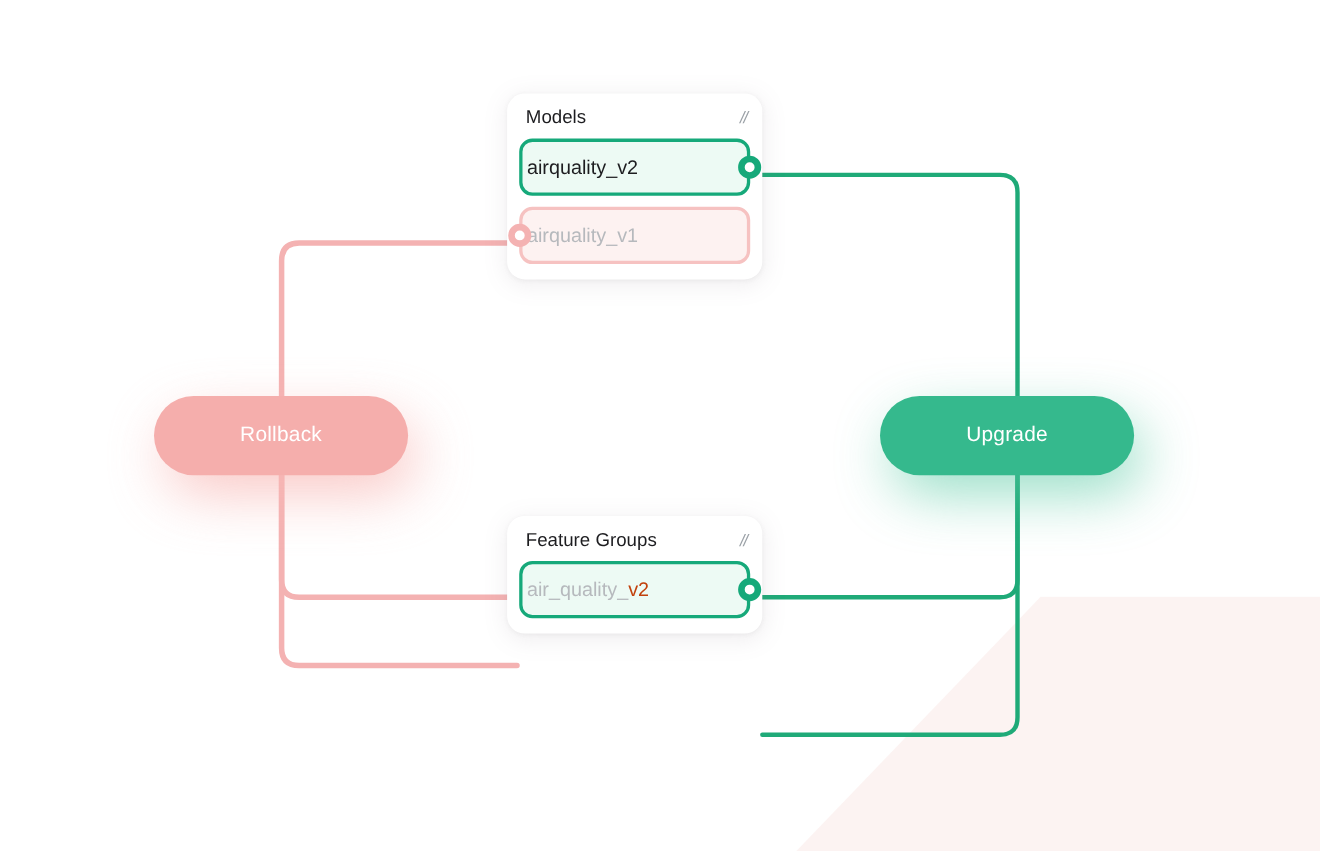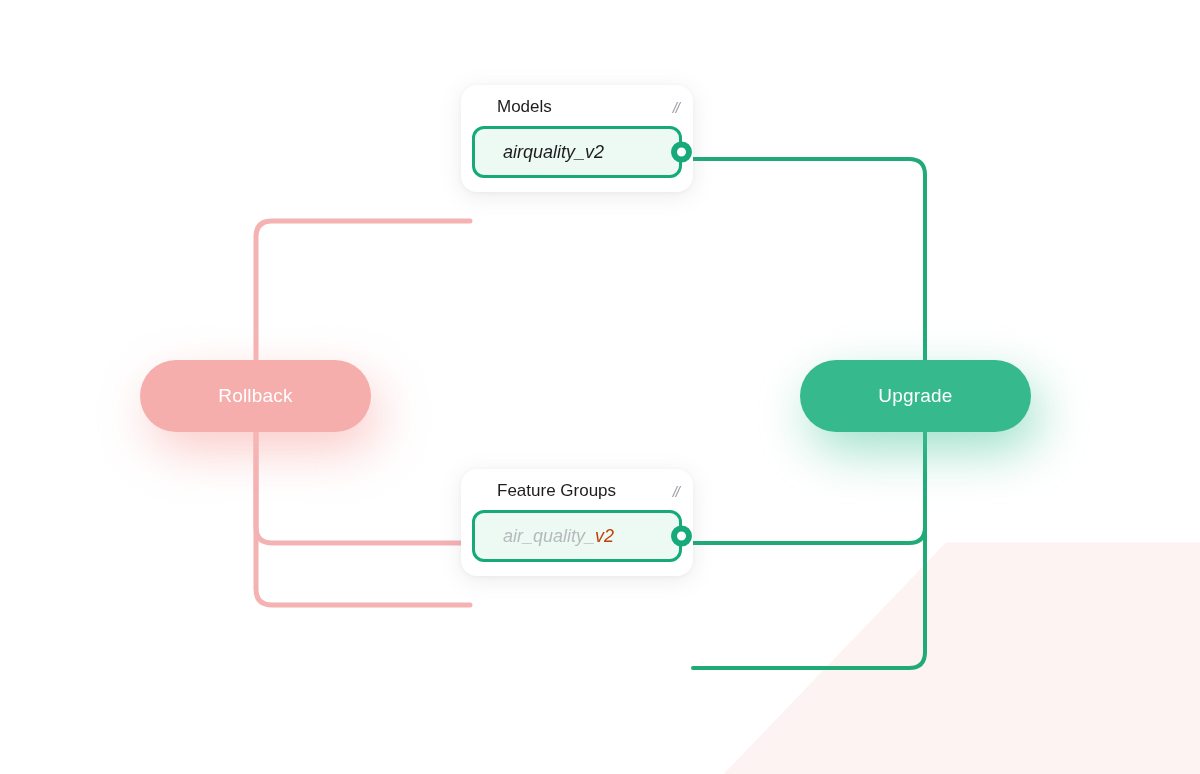--- a/index.html
+++ b/index.html
@@ -115,44 +115,42 @@
   .panel-head {
     display: flex;
     align-items: center;
     justify-content: space-between;
     padding: 0 3px 0 6px;
     margin-bottom: 9px;
   }
   .panel-title {
     font-size: 17px;
     color: #1d1d20;
-    margin-left: 19px;
   }
   .slashes-icon {
     font-size: 15px;
     color: #9aa0a6;
     font-style: italic;
     letter-spacing: -1px;
     cursor: pointer;
   }
 
   
   .node {
     position: relative;
     height: 52px;
     border-radius: 12px;
     border: 3px solid transparent;
     box-sizing: border-box;
     display: flex;
     align-items: center;
-    padding-left: 28px;
+    padding-left: 4px;
     margin-bottom: 10px;
     font-size: 18px;
     cursor: pointer;
-    font-style: italic;
   }
   .node:last-child { margin-bottom: 0; }
 
   .node-green {
     border-color: #16a97a;
     background: #edfaf4;
   }
   .node-pink {
     border-color: #f6c2c1;
     background: #fdf2f1;
@@ -211,20 +209,24 @@
     <div class="panel-head">
       <span class="panel-title">Models</span>
       <span class="slashes-icon">//</span>
     </div>
 
     <div class="node node-green">
       <span class="node-label-dark">airquality_v2</span>
       <span class="port port-out port-green"></span>
     </div>
 
+    <div class="node node-pink">
+      <span class="node-label-gray">airquality_v1</span>
+      <span class="port port-in port-pink"></span>
+    </div>
   </div>
 
   <div class="panel" id="panel-feature-groups">
     <div class="panel-head">
       <span class="panel-title">Feature Groups</span>
       <span class="slashes-icon">//</span>
     </div>
 
 
 

